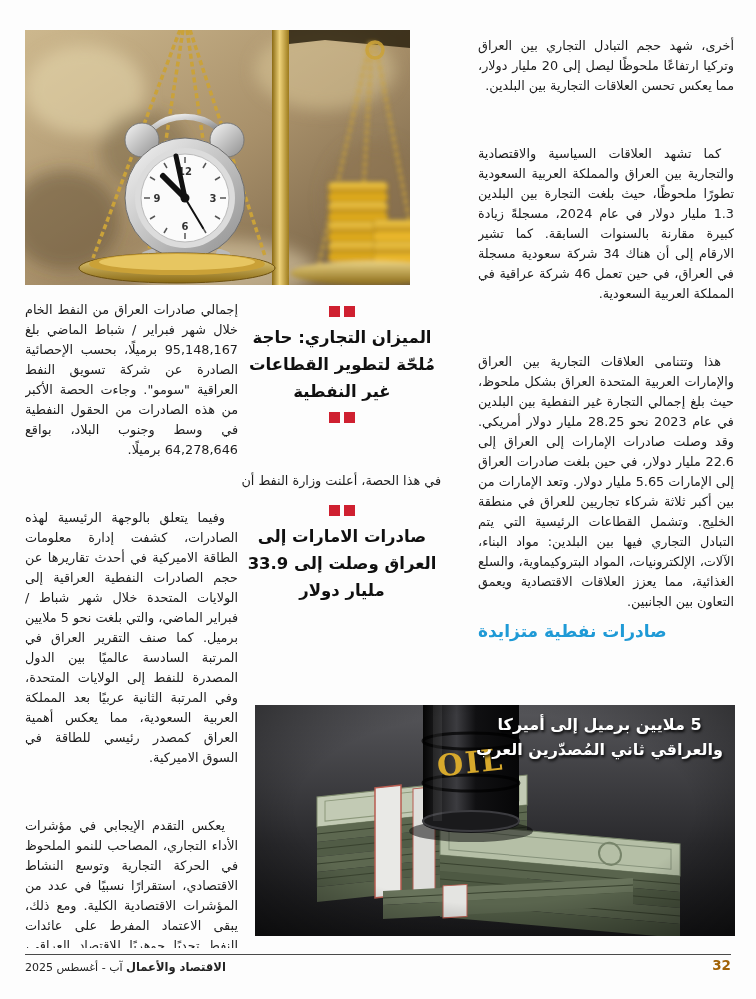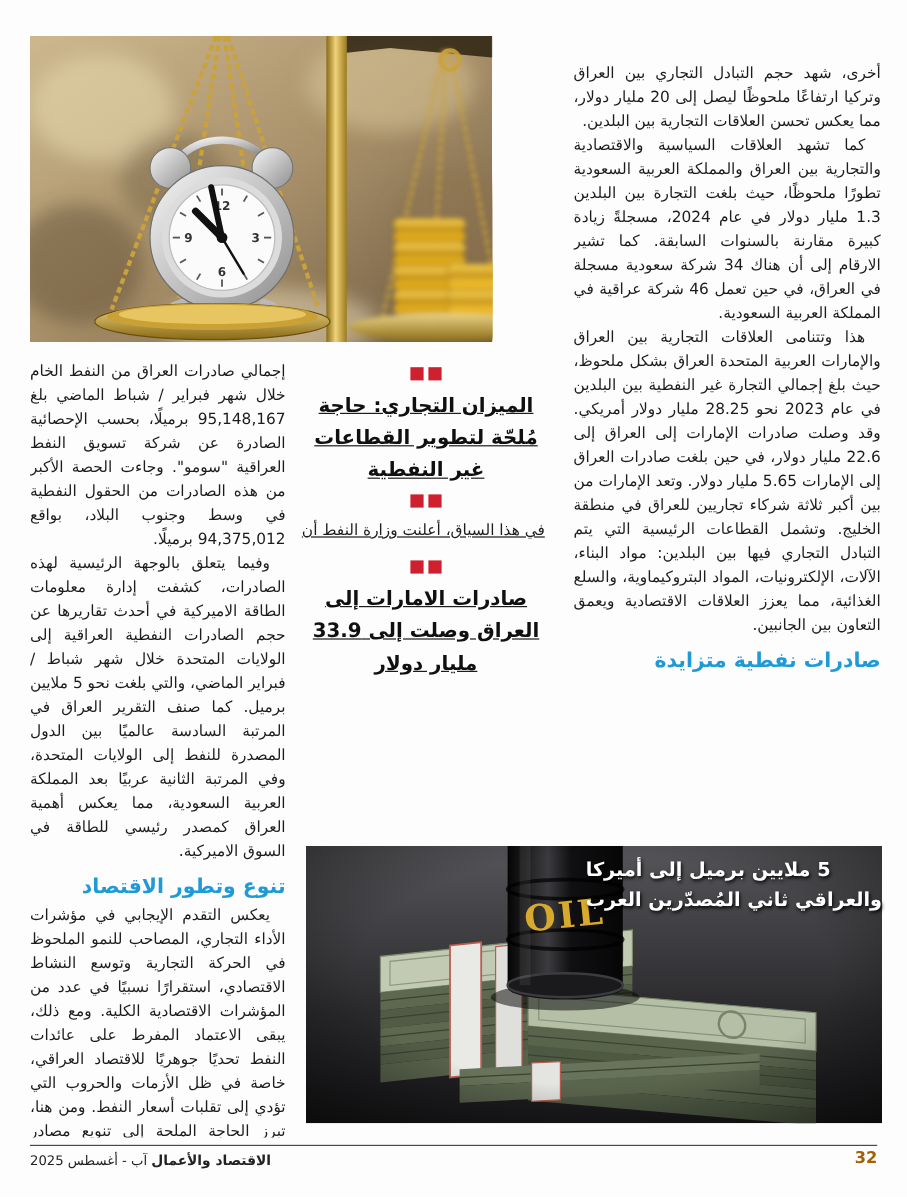--- a/index.html
+++ b/index.html
@@ -2,38 +2,38 @@
 <html lang="ar" dir="rtl"><head>
 <meta charset="utf-8">
 <style>
   html,body{margin:0;padding:0;background:#ffffff;}
   .page{position:relative;width:756px;height:999px;background:#fdfdfd;overflow:hidden;
         font-family:"DejaVu Sans",sans-serif;direction:rtl;color:#1c1c1c;}
 
   
   .col{position:absolute;text-align:justify;}
   .col p{margin:0;font-size:12.8px;line-height:20px;}
-  .col p.indent{text-indent:13px;}
-  .col-right{top:52px;left:478px;width:256px;height:664px;overflow:hidden;}
-  .col-middle{top:299px;left:243px;width:224px;height:402px;overflow:hidden;text-decoration:underline;}
+  .col p.indent{text-indent:13px;margin-top:48px;}
+  .col-right{top:36px;left:478px;width:256px;height:664px;overflow:hidden;}
+  .col-middle{top:299px;left:230px;width:224px;height:402px;overflow:hidden;}
   .col-left{top:300px;left:25px;width:213px;height:648px;overflow:hidden;}
 
-  .blue-heading{color:#1f9ad6;font-size:17px;font-weight:bold;margin:9px 0 5px;text-align:right;}
+  .blue-heading{color:#1f9ad6;font-size:17px;font-weight:bold;margin:9px 0 5px;text-align:left;}
 
   .pullquote{text-align:center;margin:2px 0 10px;}
   .pq-marker{display:flex;justify-content:center;gap:4px;margin:7px 0;}
   .pq-marker i{width:11px;height:11px;background:#cf2030;display:inline-block;}
   .pq-text{font-weight:bold;font-size:16.5px;line-height:27px;color:#101010;margin:2px 14px;}
   .pullquote-bottom{margin-top:14px;}
 
   
   .scale-photo{position:absolute;top:30px;left:25px;width:385px;height:255px;}
   .oil-photo{position:absolute;top:705px;left:255px;width:480px;height:231px;}
   .scale-photo svg,.oil-photo svg{display:block;}
-  .oil-caption{position:absolute;top:7px;right:0;text-align:left;color:#ffffff;font-weight:bold;
+  .oil-caption{position:absolute;top:7px;right:12px;text-align:center;color:#ffffff;font-weight:bold;
                font-size:16px;line-height:25px;text-shadow:1px 2px 3px rgba(0,0,0,.95);}
 
   
   .footer-divider{position:absolute;top:954px;left:25px;width:706px;border-top:1px solid #4a4a4a;}
   .footer-mag{position:absolute;top:960px;left:25px;font-size:11px;color:#222;direction:rtl;}
   .footer-mag b{font-size:11.5px;}
   .footer-page{position:absolute;top:957px;right:25px;font-size:13.5px;font-weight:bold;color:#a16207;}
 </style>
 </head>
 <body>
@@ -179,35 +179,34 @@
       <div class="pq-marker">
           <i></i>
           <i></i>
         </div>
       <div class="pq-text">الميزان التجاري: حاجة مُلحّة لتطوير القطاعات غير النفطية</div>
       <div class="pq-marker">
           <i></i>
           <i></i>
         </div>
     </div>
-    <p class="indent">في هذا السياق، أعلنت وزارة النفط أن</p>
+    <p class="indent">في هذا الحصة، أعلنت وزارة النفط أن</p>
     <div class="pullquote pullquote-bottom">
       <div class="pq-marker">
           <i></i>
           <i></i>
         </div>
       <div class="pq-text">صادرات الامارات إلى العراق وصلت إلى 33.9 مليار دولار</div>
 
     </div>
   </div>
 
   <div class="col col-left">
-    <p>إجمالي صادرات العراق من النفط الخام خلال شهر فبراير / شباط الماضي بلغ 95,148,167 برميلًا، بحسب الإحصائية الصادرة عن شركة تسويق النفط العراقية "سومو". وجاءت الحصة الأكبر من هذه الصادرات من الحقول النفطية في وسط وجنوب البلاد، بواقع 94,375,012 برميلًا.</p>
+    <p>إجمالي صادرات العراق من النفط الخام خلال شهر فبراير / شباط الماضي بلغ 95,148,167 برميلًا، بحسب الإحصائية الصادرة عن شركة تسويق النفط العراقية "سومو". وجاءت الحصة الأكبر من هذه الصادرات من الحقول النفطية في وسط وجنوب البلاد، بواقع 64,278,646 برميلًا.</p>
     <p class="indent">وفيما يتعلق بالوجهة الرئيسية لهذه الصادرات، كشفت إدارة معلومات الطاقة الاميركية في أحدث تقاريرها عن حجم الصادرات النفطية العراقية إلى الولايات المتحدة خلال شهر شباط / فبراير الماضي، والتي بلغت نحو 5 ملايين برميل. كما صنف التقرير العراق في المرتبة السادسة عالميًا بين الدول المصدرة للنفط إلى الولايات المتحدة، وفي المرتبة الثانية عربيًا بعد المملكة العربية السعودية، مما يعكس أهمية العراق كمصدر رئيسي للطاقة في السوق الاميركية.</p>
-    <h2 class="blue-heading">تنوع وتطور الاقتصاد</h2>
     <p class="indent">يعكس التقدم الإيجابي في مؤشرات الأداء التجاري، المصاحب للنمو الملحوظ في الحركة التجارية وتوسع النشاط الاقتصادي، استقرارًا نسبيًا في عدد من المؤشرات الاقتصادية الكلية. ومع ذلك، يبقى الاعتماد المفرط على عائدات النفط تحديًا جوهريًا للاقتصاد العراقي، خاصة في ظل الأزمات والحروب التي تؤدي إلى تقلبات أسعار النفط. ومن هنا، تبرز الحاجة الملحة إلى تنويع مصادر الدخل وتطوير القطاعات الإنتاجية غير النفطية. وتُعد هذه الخطوات ضرورية لتعزيز استدامة الاقتصاد الوطني وتحقيق توازن فعّال في الميزانين التجاري والمالي، مما يضمن الصمود والقدرة على التكيف مع التغيرات المستقبلية. ■</p>
   </div>
 
   <div class="oil-photo">
     <svg width="480" height="231" viewBox="0 0 480 231">
       <defs>
         <linearGradient id="oilBg" x1="0" y1="0" x2="0" y2="1">
           <stop offset="0" stop-color="#56565a"></stop>
             <stop offset="0.6" stop-color="#2a2a2d"></stop>
             <stop offset="1" stop-color="#19191b"></stop>

